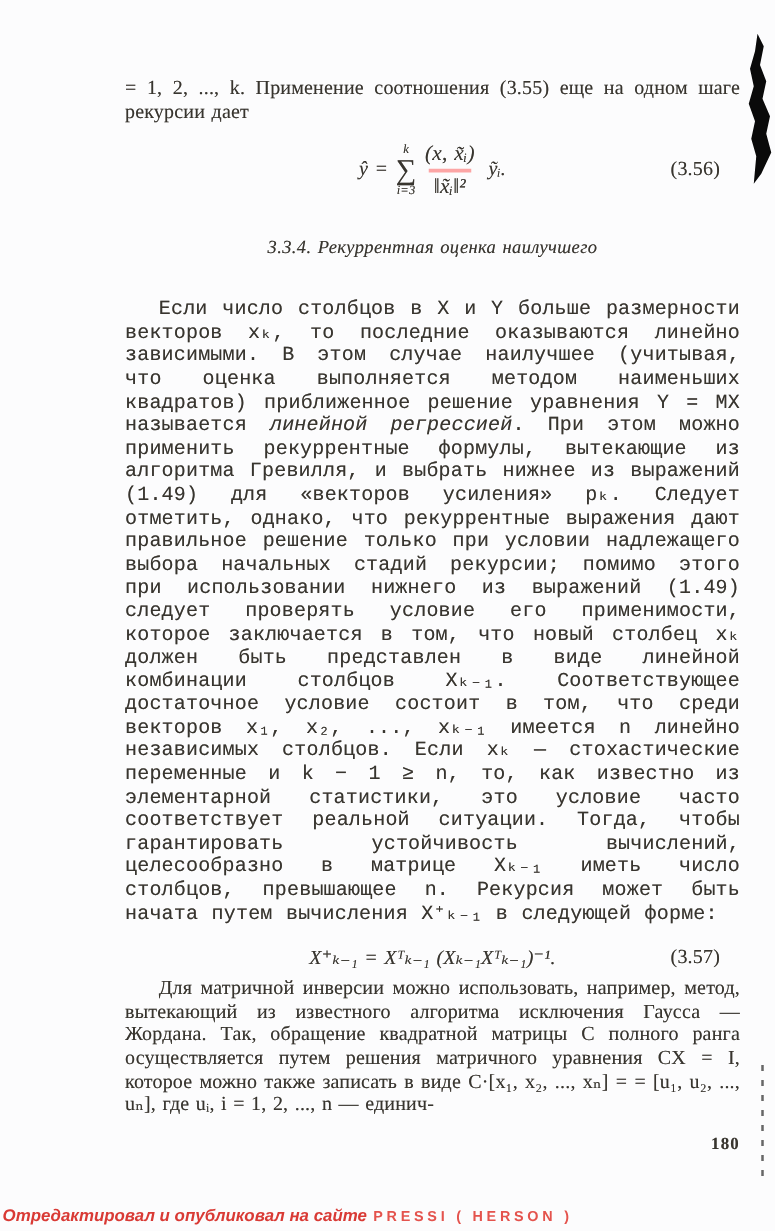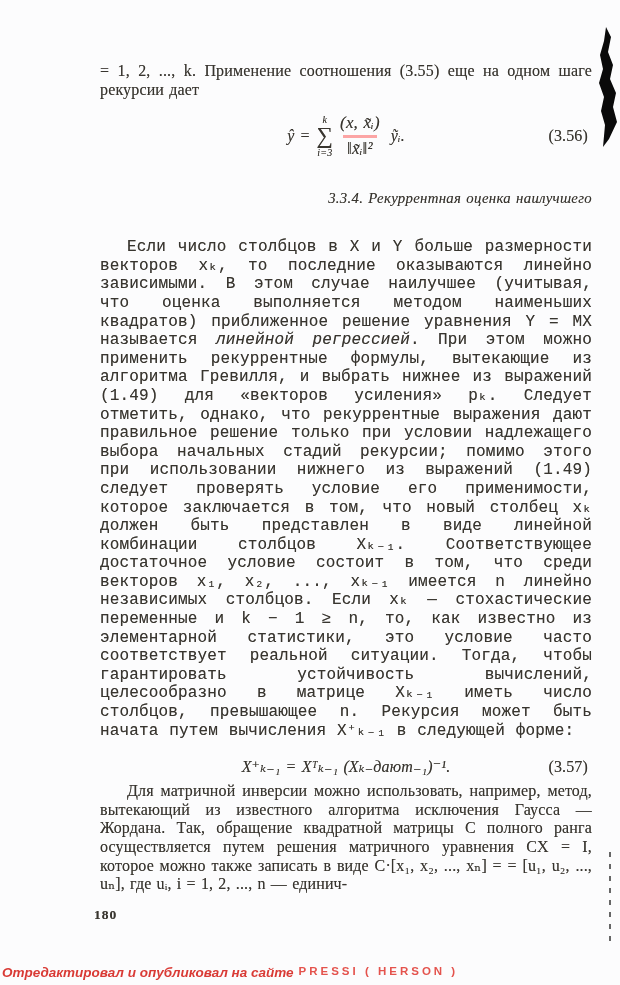--- a/index.html
+++ b/index.html
@@ -21,53 +21,53 @@
     text-shadow:0 0 0.45px rgba(70,66,58,.55);
   }
   p{margin:0;}
   .indent{text-indent:27px;}
 
   
   .eqrow{position:relative;display:flex;align-items:center;justify-content:center;}
   .eqrow-356{margin-top:9px;min-height:56px;}
   .eqrow-357{margin-top:14px;min-height:26px;}
   .eqbody{display:inline-flex;align-items:center;font-style:italic;}
-  .eqnum{position:absolute;right:4px;top:50%;transform:translateY(-50%);font-style:normal;}
+  .eqnum{position:absolute;right:16px;top:50%;transform:translateY(-50%);font-style:normal;}
   .sum{display:inline-flex;flex-direction:column;align-items:center;line-height:1;margin:0 3px 0 6px;font-style:normal;}
   .sum .lim{font-size:10px;font-style:italic;line-height:1.1;}
   .sum .sigma{font-size:23px;line-height:.95;}
   .frac{display:inline-flex;flex-direction:column;align-items:center;font-size:17px;line-height:1.2;margin-right:7px;}
   .frac .num{padding:0 4px 1px;}
   .frac .den{border-top:3px solid #fca5a5;padding:1px 4px 0;}
 
   
   .heading{
     margin:25px 0 0;font-size:14.8px;font-weight:normal;font-style:italic;
     text-align:center;line-height:19px;letter-spacing:0.3px;
   }
-  .heading span{display:block;text-align:right;}
+  .heading span{display:block;}
 
   .p1{margin-top:30px;font-family:Liberation Mono, monospace;}
   .p2{margin-top:2px;}
-  .pagenum{margin:12px 0 0 -6px;text-align:left;font-weight:bold;font-size:13.5px;letter-spacing:1px;text-indent:0;}
+  .pagenum{margin:12px 0 0 -6px;text-align:right;font-weight:bold;font-size:13.5px;letter-spacing:1px;text-indent:0;}
 
   
   .ink{position:absolute;left:591px;top:27px;filter:blur(.4px);}
   
   .dashline{
     position:absolute;left:609px;top:852px;width:2px;height:92px;
     background:repeating-linear-gradient(to bottom,#4c4c4c 0 5px,transparent 5px 12px);
     opacity:.85;
   }
 
   
   .watermark{
     position:absolute;left:2px;bottom:5px;white-space:nowrap;
     font-family:"Liberation Sans","DejaVu Sans",sans-serif;
-    display:flex;align-items:flex-start;gap:5px;
+    display:flex;align-items:flex-end;gap:5px;
   }
   .wm-text{font-weight:bold;font-style:italic;font-size:13.5px;color:#d93a35;}
   .wm-brand{font-size:11.5px;font-weight:bold;letter-spacing:3px;color:#e4534d;}
 </style>
 </head>
 <body>
 
 <div class="page">
 
   <svg class="ink" width="28" height="122" viewBox="0 0 28 122">
@@ -99,21 +99,21 @@
 
     <h3 class="heading">
       <span>3.3.4. Рекуррентная оценка наилучшего</span>
     </h3>
 
     <p class="p1 indent">
       <span>Если число столбцов в X и Y больше размерности векторов xₖ, то последние оказываются линейно зависимыми. В этом случае наилучшее (учитывая, что оценка выполняется методом наименьших квадратов) приближенное решение уравнения Y = MX называется </span><i>линейной регрессией</i><span>. При этом можно применить рекуррентные формулы, вытекающие из алгоритма Гревилля, и выбрать нижнее из выражений (1.49) для «векторов усиления» pₖ. Следует отметить, однако, что рекуррентные выражения дают правильное решение только при условии надлежащего выбора начальных стадий рекурсии; помимо этого при использовании нижнего из выражений (1.49) следует проверять условие его применимости, которое заключается в том, что новый столбец xₖ должен быть представлен в виде линейной комбинации столбцов Xₖ₋₁. Соответствующее достаточное условие состоит в том, что среди векторов x₁, x₂, ..., xₖ₋₁ имеется n линейно независимых столбцов. Если xₖ — стохастические переменные и k − 1 ≥ n, то, как известно из элементарной статистики, это условие часто соответствует реальной ситуации. Тогда, чтобы гарантировать устойчивость вычислений, целесообразно в матрице Xₖ₋₁ иметь число столбцов, превышающее n. Рекурсия может быть начата путем вычисления X⁺ₖ₋₁ в следующей форме:</span>
     </p>
 
     <div class="eqrow eqrow-357">
-      <span class="eqbody">X⁺ₖ₋₁ = Xᵀₖ₋₁ (Xₖ₋дают₋₁)⁻¹.</span>
+      <span class="eqbody">X⁺ₖ₋₁ = Xᵀₖ₋₁ (Xₖ₋₁Xᵀₖ₋₁)⁻¹.</span>
       <span class="eqnum">(3.57)</span>
     </div>
 
     <p class="p2 indent">Для матричной инверсии можно использовать, например, метод, вытекающий из известного алгоритма исключения Гаусса — Жордана. Так, обращение квадратной матрицы C полного ранга осуществляется путем решения матричного уравнения CX = I, которое можно также записать в виде C·[x₁, x₂, ..., xₙ] = = [u₁, u₂, ..., uₙ], где uᵢ, i = 1, 2, ..., n — единич-</p>
 
     <div class="pagenum">180</div>
   </div>
 
   <div class="watermark">
     <span class="wm-text">Отредактировал и опубликовал на сайте</span>

